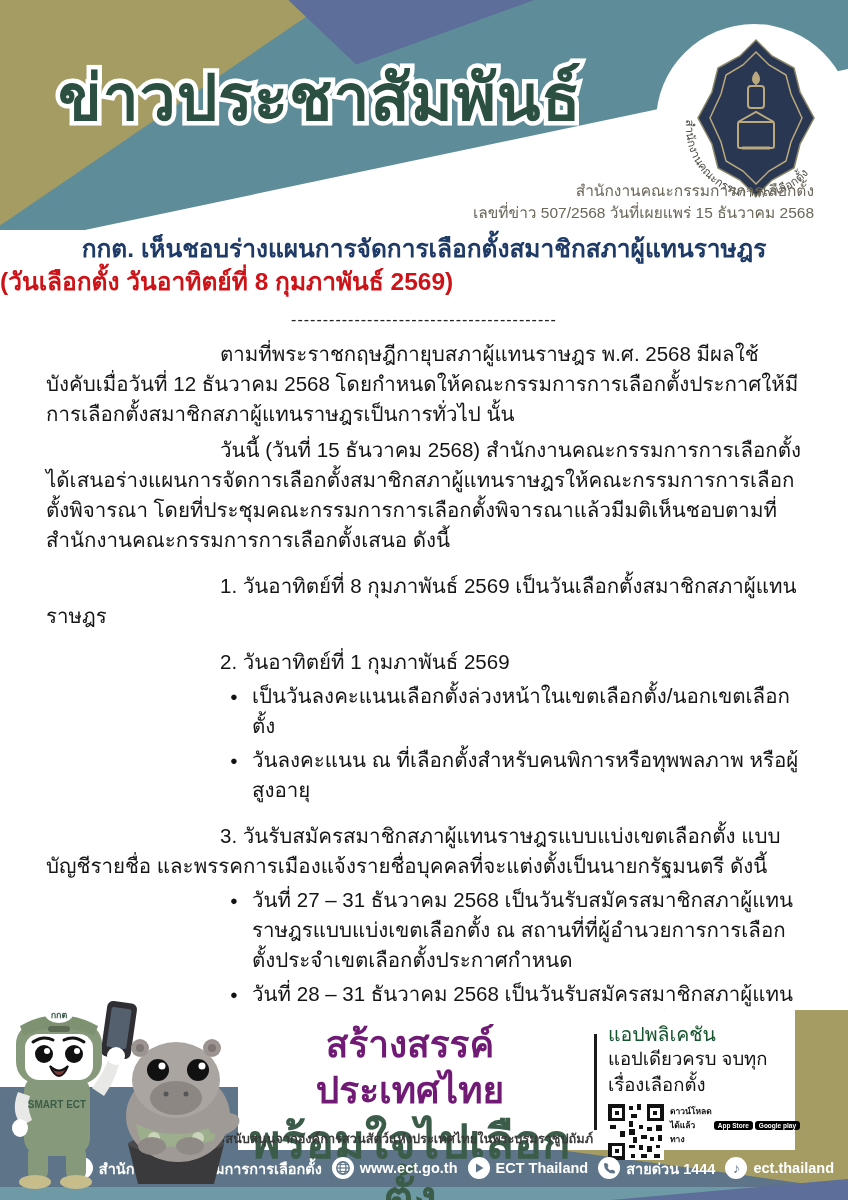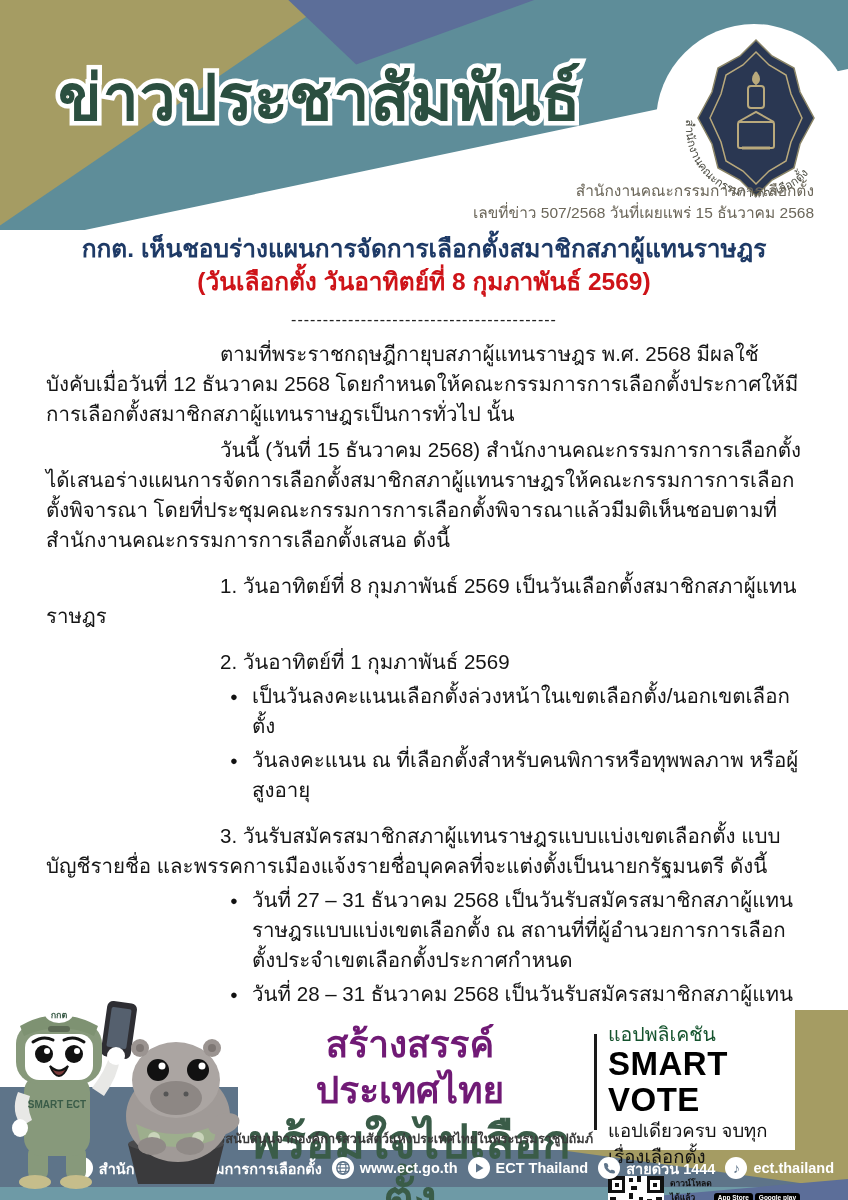--- a/index.html
+++ b/index.html
@@ -24,21 +24,21 @@
       color:#3E5951; font-weight:600; }
 
   .agency-block { position:absolute; right:34px; top:180px; text-align:right;
       font-size:15.5px; line-height:22px; color:#6C675A; }
 
   .seal { position:absolute; left:676px; top:34px; width:160px; height:176px; }
 
   
   .doc { position:absolute; top:232px; left:0; width:848px; }
   .doc-title    { text-align:center; font-size:24.5px; font-weight:bold; color:#1E3A66; line-height:33px; }
-  .doc-subtitle { text-align:center; font-size:24.5px; font-weight:bold; color:#CE1318; line-height:34px; }
+  .doc-subtitle { font-size:24.5px; font-weight:bold; color:#CE1318; line-height:34px; }
   .doc-divider  { text-align:center; font-size:16px; color:#222; letter-spacing:1px; margin-top:12px; }
 
   .body-text { margin:10px 40px 0 46px; font-size:20.5px; line-height:30px; color:#151515; }
   .para   { text-indent:174px; margin-top:6px; }
   .num-item { text-indent:174px; margin-top:16px; }
   .bullet { position:relative; margin-left:182px; padding-left:24px; margin-top:4px; }
   .bullet .dot { position:absolute; left:2px; top:1px; font-size:13px; color:#111; }
 
   
   .banner { position:absolute; top:1010px; left:0; width:848px; height:140px; background:#fff; }
@@ -224,21 +224,20 @@
   <div class="slogan">
     <div class="slogan-top">สร้างสรรค์ประเทศไทย</div>
     <div class="slogan-bottom">พร้อมใจไปเลือกตั้ง</div>
   </div>
   <div class="disclaimer">*ได้รับการสนับสนุนจากองค์การสวนสัตว์แห่งประเทศไทยในพระบรมราชูปถัมภ์</div>
 
   <div class="vdivider"></div>
 
   <div class="app-panel">
     <div class="app-line1">แอปพลิเคชัน</div>
-    <div class="app-name">SMART VOTE</div>
     <div class="app-line2">แอปเดียวครบ จบทุกเรื่องเลือกตั้ง</div>
     <div class="app-row">
       <svg class="qr" viewBox="0 0 29 29" shape-rendering="crispEdges">
         <rect width="29" height="29" fill="#fff"></rect>
         <g fill="#111">
           <rect x="0" y="0" width="9" height="9"></rect>
             <rect x="20" y="0" width="9" height="9"></rect>
             <rect x="0" y="20" width="9" height="9"></rect>
           <rect x="2" y="2" width="5" height="5" fill="#fff"></rect>
             <rect x="22" y="2" width="5" height="5" fill="#fff"></rect>

